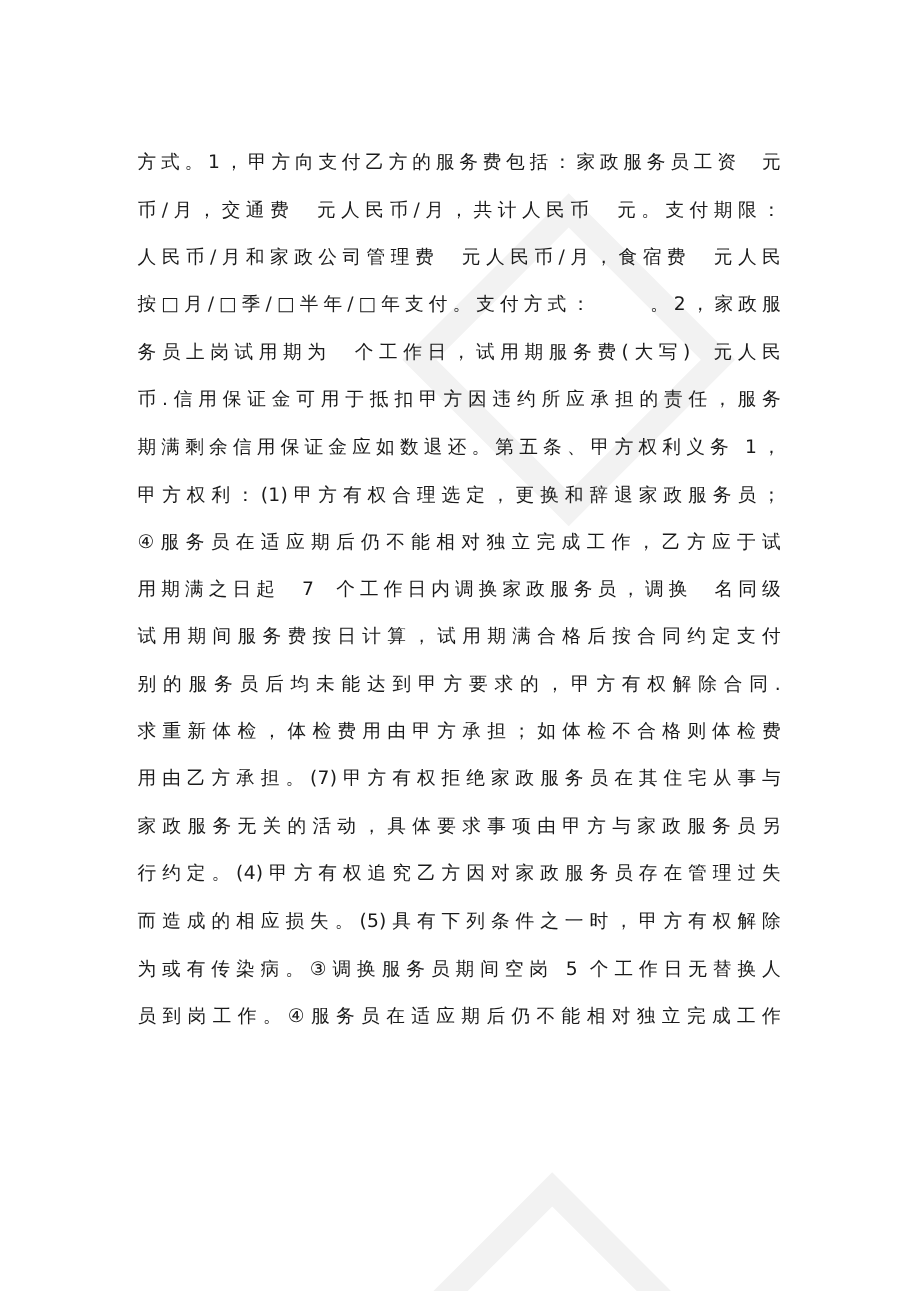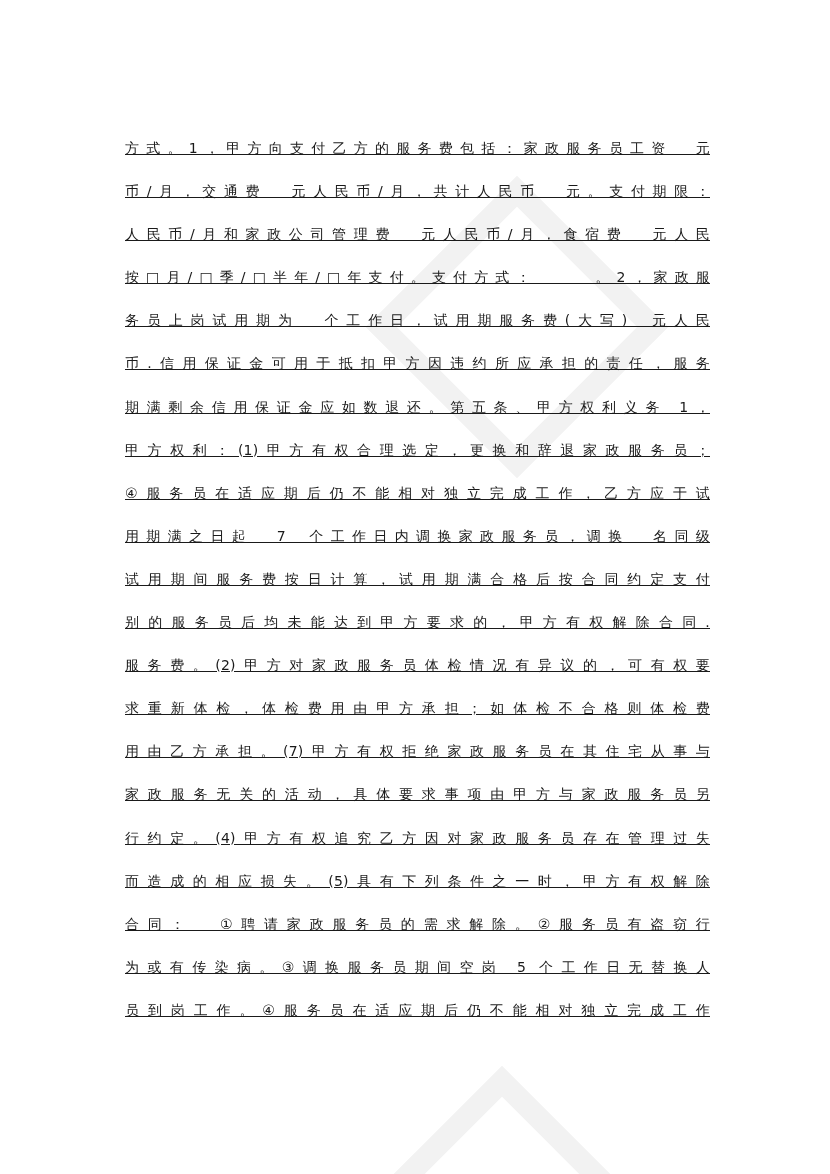--- a/index.html
+++ b/index.html
@@ -38,26 +38,25 @@
       position: absolute;
       left: 125px;
       top: 127px;
       width: 585px;
       z-index: 1;
     }
     .line {
       display: block;
       height: 43.1px;
       line-height: 43.1px;
-      font-size: 14px;
+      font-size: 17px;
       letter-spacing: 0.2px;
       white-space: pre;
       text-align: justify;
       text-align-last: justify;
-      text-decoration: underline;
     }
   </style>
 </head>
 <body>
 
 <div class="watermark wm-top"></div>
 <div class="watermark wm-bottom"></div>
 
 <div class="page">
   <span class="line">方式。1，甲方向支付乙方的服务费包括：家政服务员工资  元</span>
@@ -65,22 +64,20 @@
   <span class="line">人民币/月和家政公司管理费  元人民币/月，食宿费  元人民</span>
   <span class="line">按□月/□季/□半年/□年支付。支付方式：     。2，家政服</span>
   <span class="line">务员上岗试用期为  个工作日，试用期服务费(大写)  元人民</span>
   <span class="line">币.信用保证金可用于抵扣甲方因违约所应承担的责任，服务</span>
   <span class="line">期满剩余信用保证金应如数退还。第五条、甲方权利义务 1，</span>
   <span class="line">甲方权利：(1)甲方有权合理选定，更换和辞退家政服务员；</span>
   <span class="line">④服务员在适应期后仍不能相对独立完成工作，乙方应于试</span>
   <span class="line">用期满之日起  7  个工作日内调换家政服务员，调换  名同级</span>
   <span class="line">试用期间服务费按日计算，试用期满合格后按合同约定支付</span>
   <span class="line">别的服务员后均未能达到甲方要求的，甲方有权解除合同.</span>
-  <span class="line">服务费。(2)甲方对家政服务员体检情况有异议的，可有权要</span>
   <span class="line">求重新体检，体检费用由甲方承担；如体检不合格则体检费</span>
   <span class="line">用由乙方承担。(7)甲方有权拒绝家政服务员在其住宅从事与</span>
   <span class="line">家政服务无关的活动，具体要求事项由甲方与家政服务员另</span>
   <span class="line">行约定。(4)甲方有权追究乙方因对家政服务员存在管理过失</span>
   <span class="line">而造成的相应损失。(5)具有下列条件之一时，甲方有权解除</span>
-  <span class="line">合同：  ①聘请家政服务员的需求解除。②服务员有盗窃行</span>
   <span class="line">为或有传染病。③调换服务员期间空岗 5 个工作日无替换人</span>
   <span class="line">员到岗工作。④服务员在适应期后仍不能相对独立完成工作</span>
 </div>
 
 </body></html>

